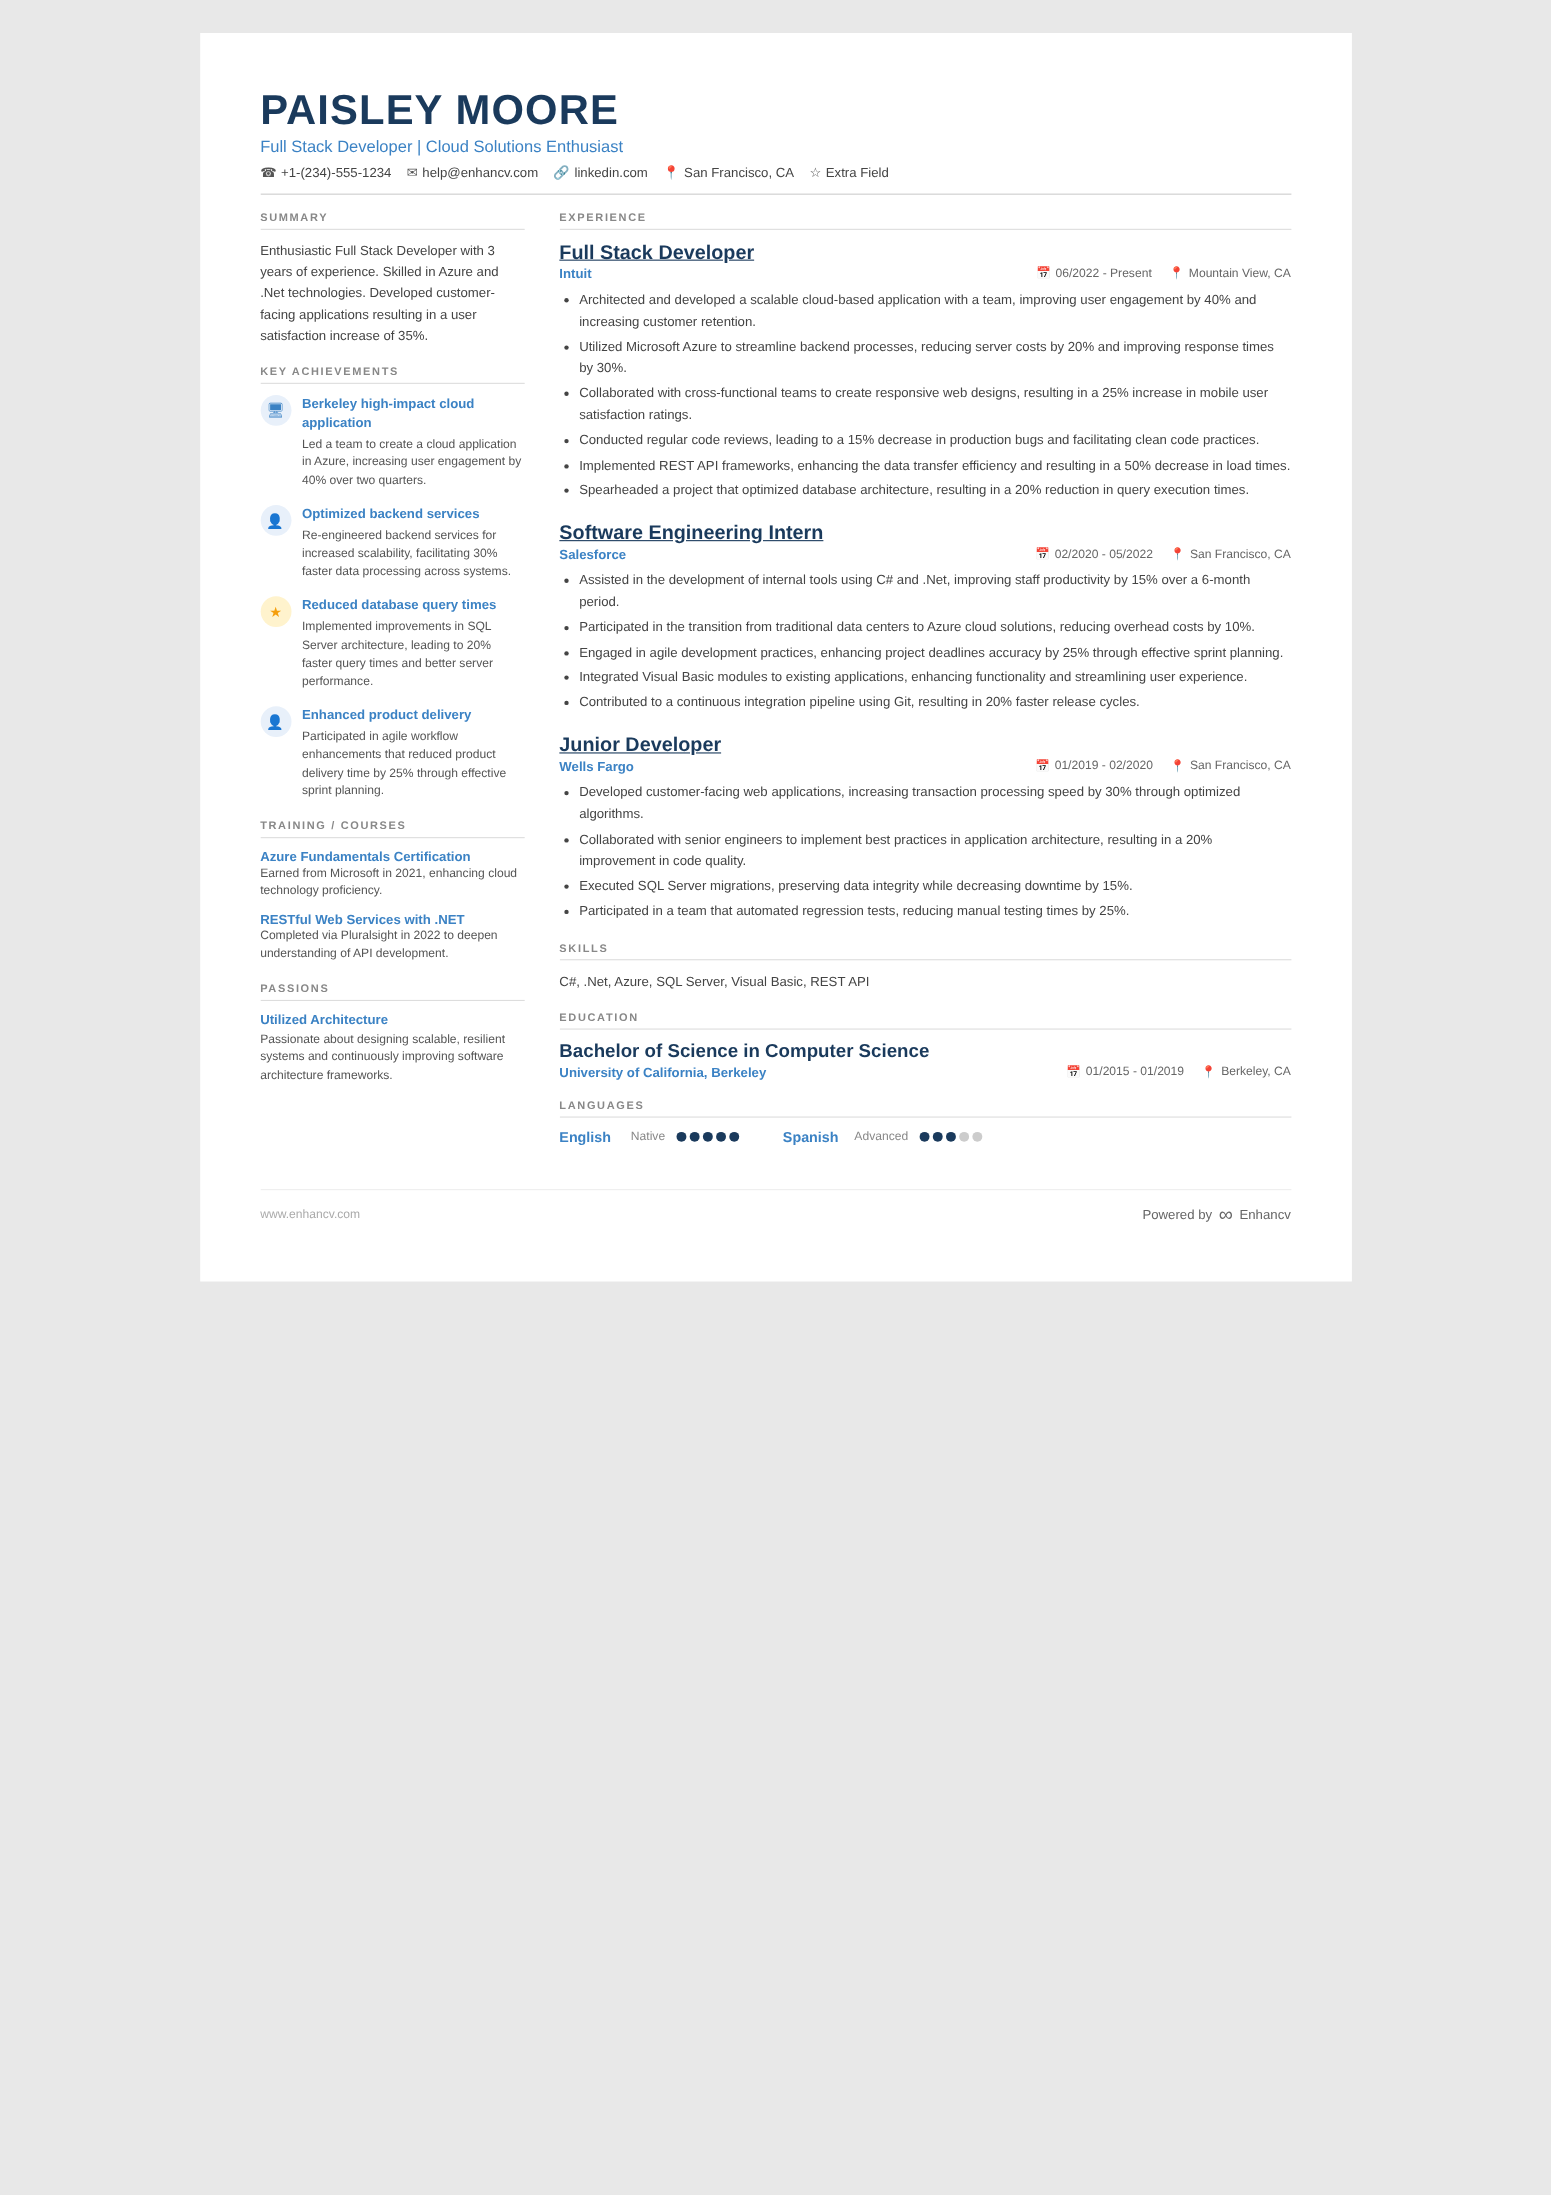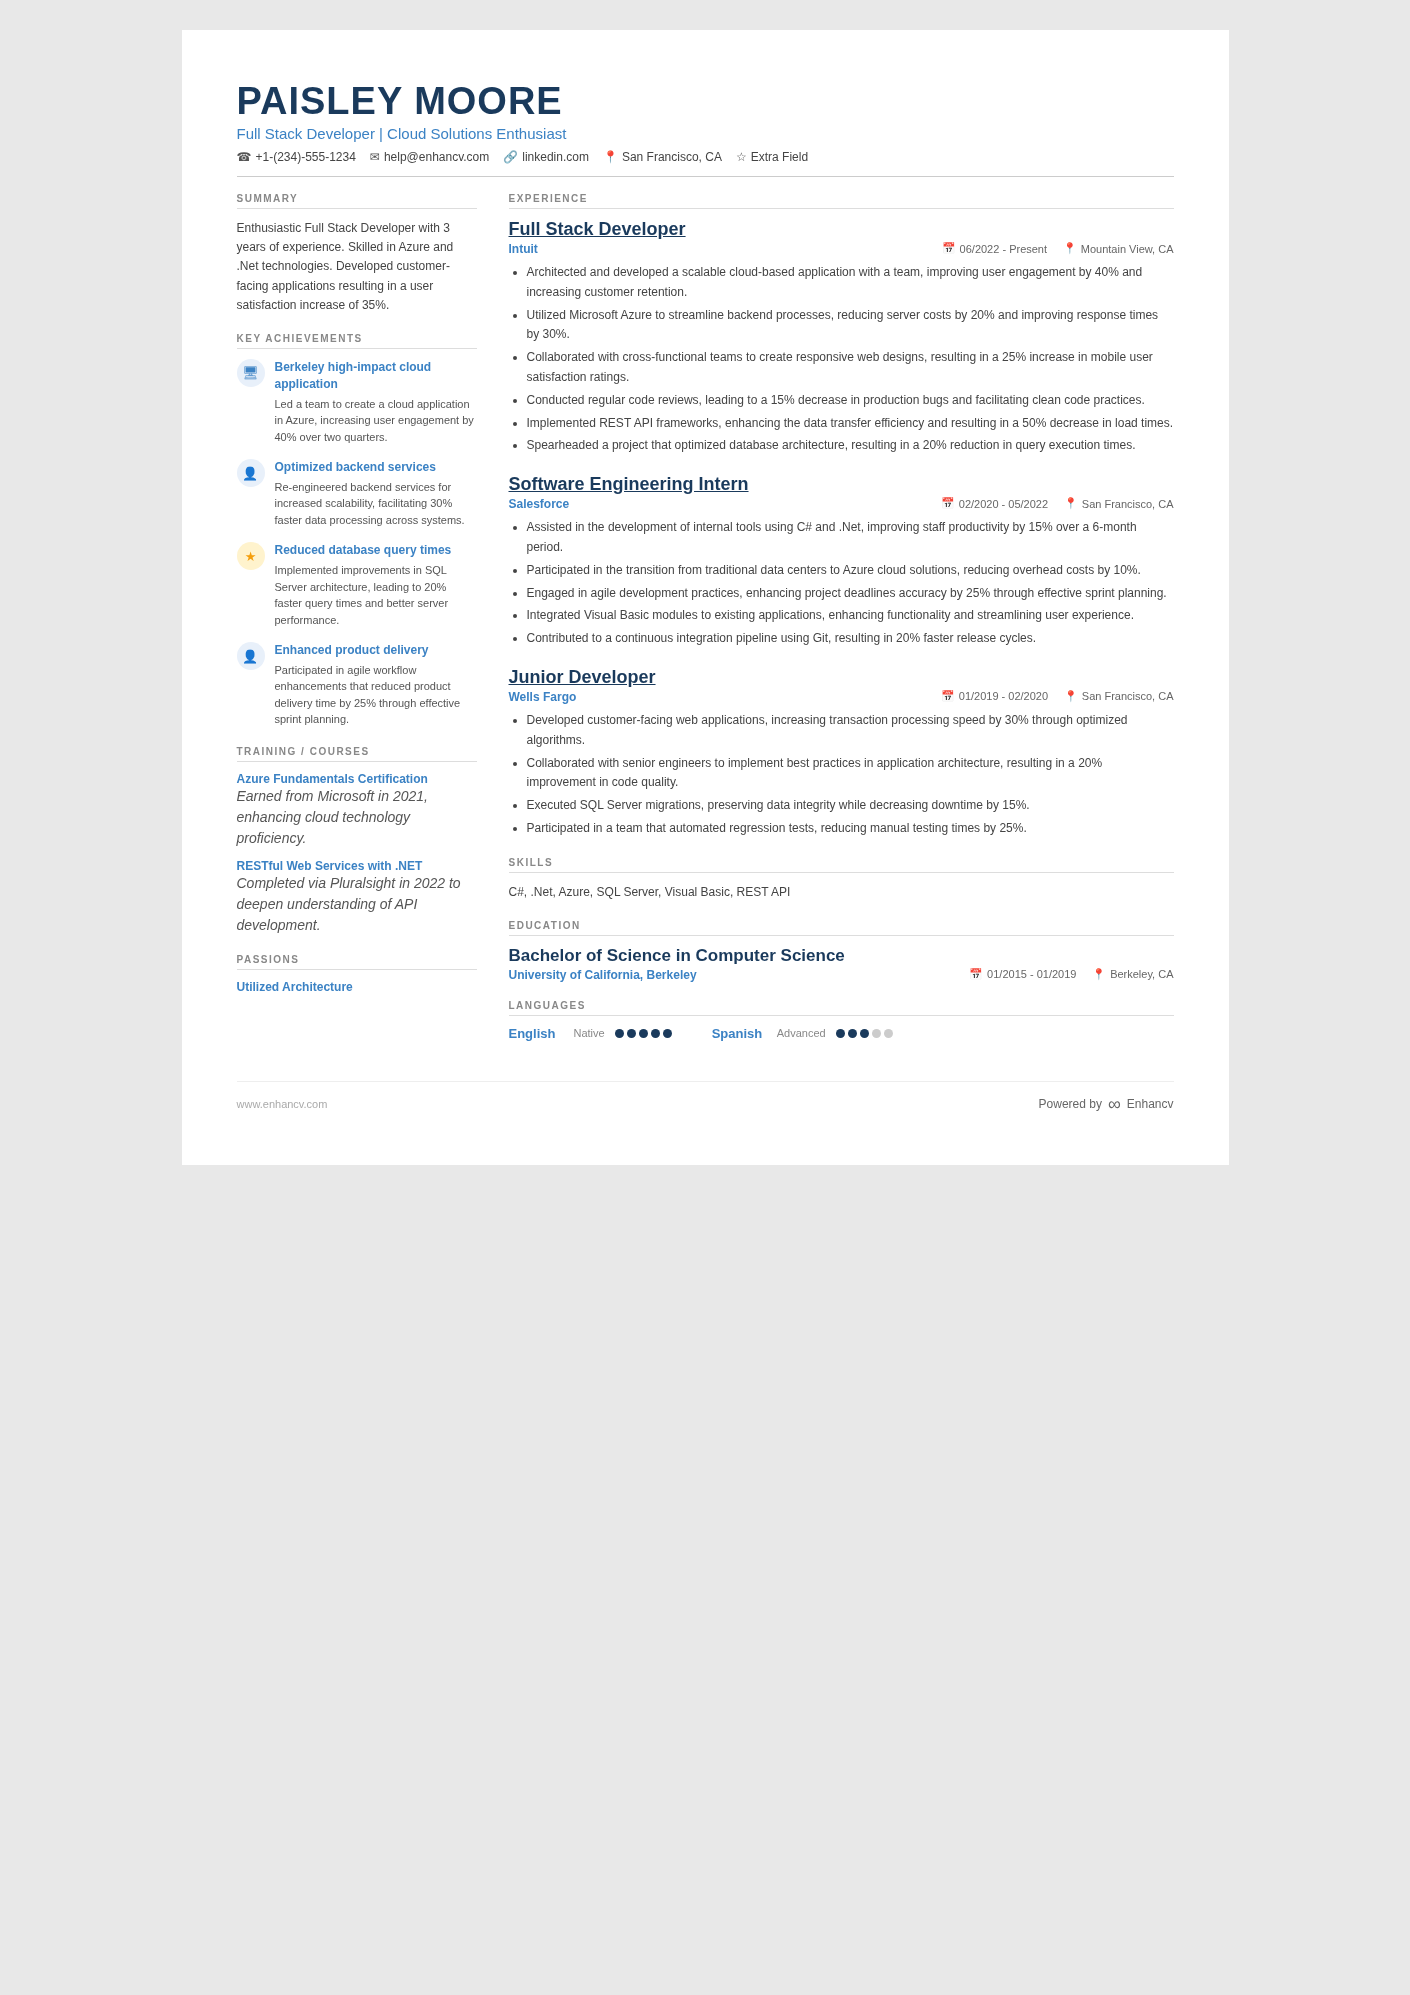--- a/index.html
+++ b/index.html
@@ -121,24 +121,23 @@
     
     .training-item {
       margin-bottom: 10px;
     }
     .training-title {
       font-size: 12px;
       font-weight: 700;
       color: #3b82c4;
     }
     .training-desc {
-      font-size: 14px;
+      font-size: 11px;
       color: #555;
       line-height: 1.5;
-      font-style: italic;
     }
 
     
     .passion-title {
       font-size: 12px;
       font-weight: 700;
       color: #3b82c4;
       margin-bottom: 3px;
     }
     .passion-desc {
@@ -361,20 +360,21 @@
 
       <div class="training-item">
         <div class="training-title">RESTful Web Services with .NET</div>
         <div class="training-desc">Completed via Pluralsight in 2022 to deepen understanding of API development.</div>
       </div>
 
       <div class="section-title">PASSIONS</div>
 
       <div>
         <div class="passion-title">Utilized Architecture</div>
+        <div class="passion-desc">Passionate about designing scalable, resilient systems and continuously improving software architecture frameworks.</div>
       </div>
 
     </div>
 
     <div class="right-col">
 
       <div class="section-title">EXPERIENCE</div>
 
       <div class="experience-block">
         <div class="experience-title">Full Stack Developer</div>

